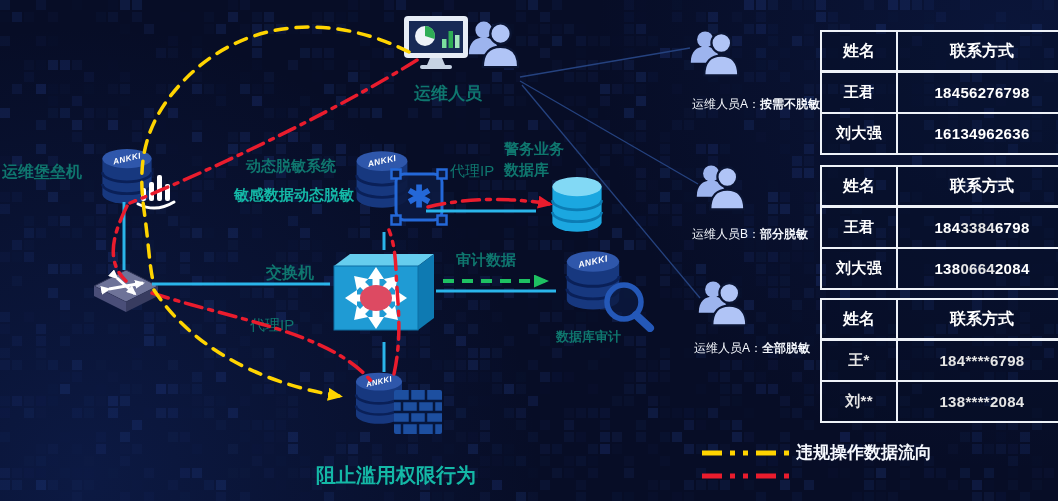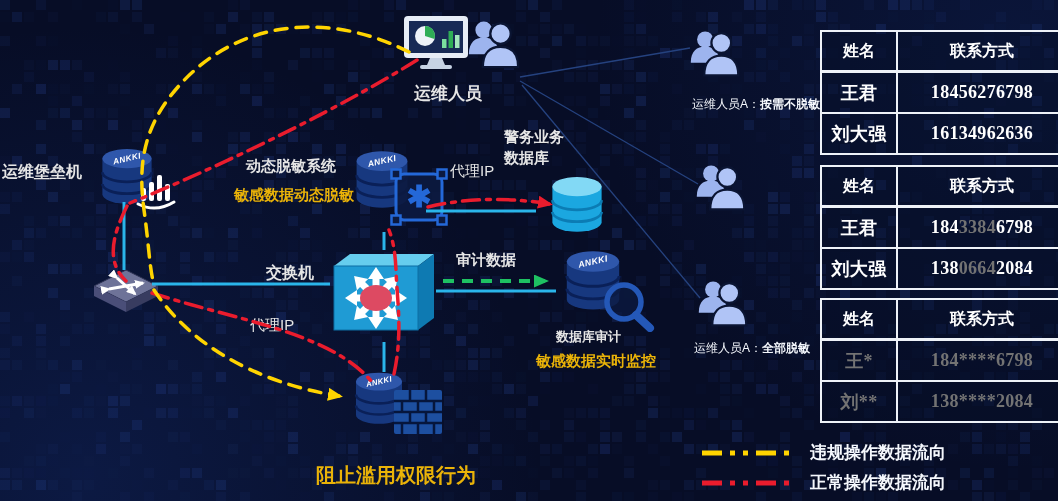--- a/index.html
+++ b/index.html
@@ -5,32 +5,32 @@
   html,body{margin:0;padding:0;background:#04081c;}
   .canvas{position:relative;width:1058px;height:501px;background:#070d26;overflow:hidden;
           font-family:"Liberation Sans",sans-serif;}
   .glow{position:absolute;inset:0;z-index:0;
         background:radial-gradient(circle at 8% 96%, rgba(30,70,170,.22), transparent 42%),
                    radial-gradient(circle at 96% 10%, rgba(30,70,170,.15), transparent 38%);}
   #bgmosaic{position:absolute;left:0;top:0;z-index:0;}
   #iconlayer{position:absolute;inset:0;z-index:1;}
   #wires{position:absolute;left:0;top:0;z-index:2;pointer-events:none;}
   .icon{position:absolute;}
-  .lbl{position:absolute;color:#e5e5e5;font-weight:bold;white-space:nowrap;}
-  .ylbl{color:#eab308;text-align:right;}
+  .lbl{position:absolute;color:#0f766e;font-weight:bold;white-space:nowrap;}
+  .ylbl{color:#14b8a6;text-align:right;}
   .thin{font-weight:normal;}
   .ankki{font:italic bold 9px "Liberation Sans",sans-serif;fill:#ffffff;text-anchor:middle;letter-spacing:.5px;}
   table.ctable{border-collapse:collapse;position:absolute;left:820px;width:248px;table-layout:fixed;background:rgba(7,13,38,.35);}
   .ctable th,.ctable td{border:2px solid #eef2f8;text-align:center;color:#ffffff;font-weight:bold;}
   .ctable th{height:36px;font-size:16px;border-bottom-width:3px;}
-  .ctable td{height:37px;font-size:18px;letter-spacing:.3px;font-family:Liberation Serif, serif;}
-  .hl{color:#737373;}
+  .ctable td{height:37px;font-size:15px;letter-spacing:.3px;}
+  .hl{color:#e5e5e5;}
   .person-label{position:absolute;width:132px;color:#f5f8fd;font-size:12px;line-height:21px;}
   .person-label b{font-weight:bold;}
-  .legend-row{position:absolute;display:flex;align-items:center;gap:14px;}
+  .legend-row{position:absolute;display:flex;align-items:center;}
   .legend-row .lg-label{color:#f5f8fd;font-size:17px;font-weight:bold;white-space:nowrap;}
 </style>
 </head>
 <body>
 
 <div class="canvas">
   <div class="glow"></div>
 
   <svg width="0" height="0" style="position:absolute" aria-hidden="true">
     <defs>
@@ -1601,21 +1601,21 @@
     </div>
     <div class="lbl" style="left:246px;top:157px;font-size:15px">动态脱敏系统</div>
     <div class="lbl ylbl" style="left:234px;top:186px;font-size:15px">敏感数据动态脱敏</div>
     <div class="lbl thin" style="left:450px;top:162px;font-size:15px">代理IP</div>
 
     <div class="icon" style="left:544px;top:172px">
       <svg width="66" height="62" viewBox="0 0 72 68">
           <use href="#dbcyan"></use>
         </svg>
     </div>
-    <div class="lbl" style="left:504px;top:126px;font-size:15px;line-height:21px">
+    <div class="lbl" style="left:504px;top:138px;font-size:15px;line-height:21px">
       <span style="display:block">警务业务</span>
       <span style="display:block">数据库</span>
     </div>
 
     <div class="icon" style="left:82px;top:256px">
       <svg width="88" height="64" viewBox="0 0 88 64">
         <defs>
           <marker id="mw" markerWidth="10" markerHeight="9" refX="8" refY="4.5" orient="auto" markerUnits="userSpaceOnUse">
             <path d="M0 0 L10 4.5 L0 9 Z" fill="#ffffff"></path>
           </marker>
@@ -1654,21 +1654,20 @@
     <div class="icon" style="left:558px;top:246px">
       <svg width="100" height="86" viewBox="0 0 100 86">
         <use href="#dbdark" x="0" y="0" width="70" height="66"></use>
         <g>
           <circle cx="66" cy="56" r="17" fill="#0c1a40" fill-opacity="0.78" stroke="#2458b8" stroke-width="5.5"></circle>
           <line x1="78" y1="69" x2="92" y2="82" stroke="#2458b8" stroke-width="8" stroke-linecap="round"></line>
         </g>
       </svg>
     </div>
     <div class="lbl" style="left:556px;top:328px;font-size:13px">数据库审计</div>
-    <div class="lbl ylbl" style="left:536px;top:352px;font-size:15px">敏感数据实时监控</div>
 
     <div class="icon" style="left:348px;top:368px">
       <svg width="100" height="72" viewBox="0 0 100 72">
         <use href="#dbdark" x="0" y="0" width="62" height="58"></use>
         <g>
           <rect x="46" y="22" width="48" height="44" rx="2" fill="#1d4fa0"></rect>
           <g stroke="#06163c" stroke-width="2.5">
             <line x1="46" y1="33" x2="94" y2="33"></line>
               <line x1="46" y1="44" x2="94" y2="44"></line>
               <line x1="46" y1="55" x2="94" y2="55"></line>
@@ -1693,20 +1692,23 @@
           <use href="#ppl"></use>
         </svg>
     </div>
     <div class="person-label" style="left:692px;top:94px">
       <span class="thin">运维人员A：</span><b>按需不脱敏</b>
     </div>
     <div class="icon" style="left:694px;top:160px">
       <svg width="54" height="52" viewBox="0 0 60 58">
           <use href="#ppl"></use>
         </svg>
+    </div>
+    <div class="person-label" style="left:692px;top:224px">
+      <span class="thin">运维人员B：</span><b>部分脱敏</b>
     </div>
     <div class="icon" style="left:696px;top:276px">
       <svg width="54" height="52" viewBox="0 0 60 58">
           <use href="#ppl"></use>
         </svg>
     </div>
     <div class="person-label" style="left:694px;top:338px">
       <span class="thin">运维人员A：</span><b>全部脱敏</b>
     </div>
 
@@ -1780,21 +1782,20 @@
     <div class="legend-row" style="left:700px;top:441px">
       <svg width="96" height="10">
         <line x1="2" y1="5" x2="94" y2="5" stroke-width="5" stroke-dasharray="20 8 5 8 5 8" stroke="#ffd400"></line>
       </svg>
       <span class="lg-label">违规操作数据流向</span>
     </div>
     <div class="legend-row" style="left:700px;top:471px">
       <svg width="96" height="10">
         <line x1="2" y1="5" x2="94" y2="5" stroke-width="5" stroke-dasharray="20 8 5 8 5 8" stroke="#ea1c2d"></line>
       </svg>
-      <span class="lg-label">正常操作数据流向</span>
     </div>
   </div>
 
   <svg id="wires" width="1058" height="501">
     <defs>
       <marker id="mr" markerWidth="15" markerHeight="13" refX="11" refY="6.5" orient="auto" markerUnits="userSpaceOnUse">
         <path d="M0 0 L15 6.5 L0 13 Z" fill="#ea1c2d"></path>
         </marker>
       <marker id="my" markerWidth="15" markerHeight="13" refX="11" refY="6.5" orient="auto" markerUnits="userSpaceOnUse">
         <path d="M0 0 L15 6.5 L0 13 Z" fill="#ffd400"></path>

